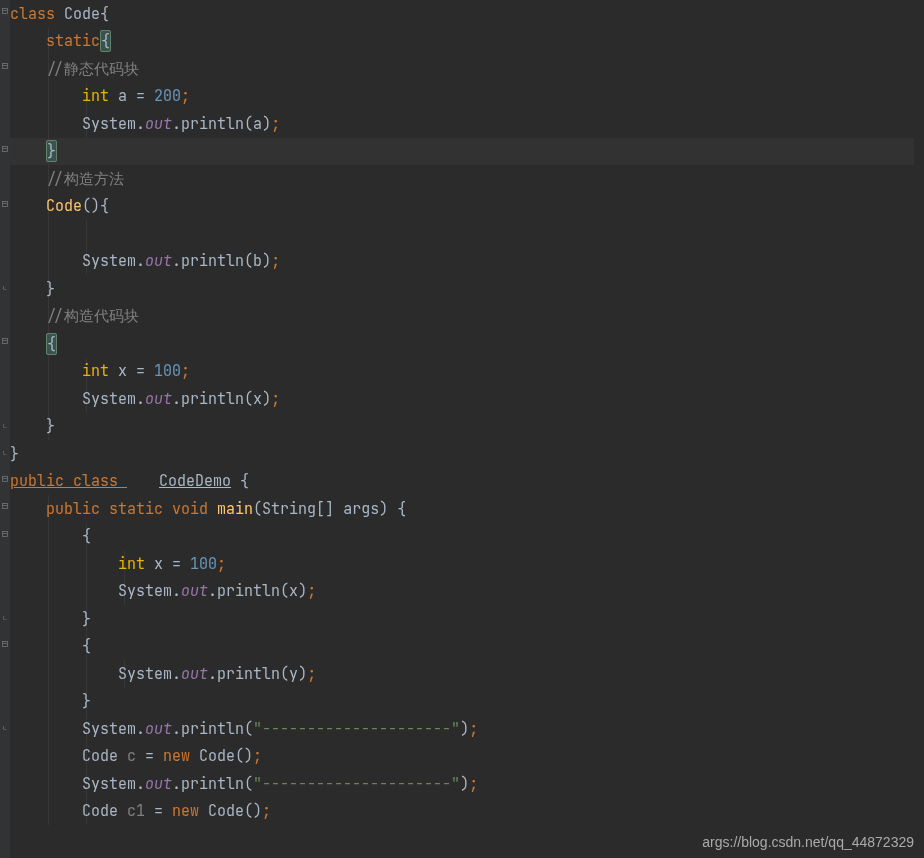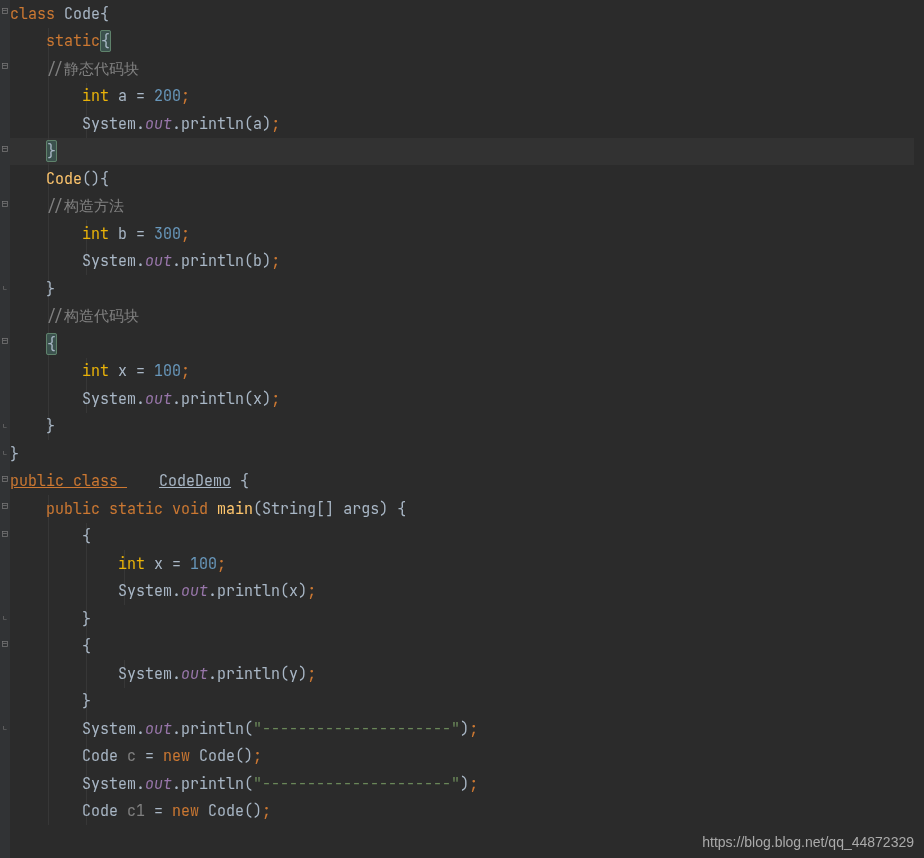--- a/index.html
+++ b/index.html
@@ -86,25 +86,25 @@
     <div class="line"><span class="indent-guide" style="left:38px;"></span><span class="line-inner">    <span class="tok kw">static</span><span class="tok punct brace-match">{</span></span></div>
 
     <div class="line"><span class="indent-guide" style="left:38px;"></span><span class="line-inner">    <span class="tok cmt">//静态代码块</span></span></div>
 
     <div class="line"><span class="indent-guide" style="left:38px;"></span><span class="indent-guide" style="left:76px;"></span><span class="line-inner">        <span class="tok type">int </span><span class="tok ident">a </span><span class="tok punct">= </span><span class="tok num">200</span><span class="tok semi">;</span></span></div>
 
     <div class="line"><span class="indent-guide" style="left:38px;"></span><span class="indent-guide" style="left:76px;"></span><span class="line-inner">        <span class="tok ident">System</span><span class="tok punct">.</span><span class="tok out-i">out</span><span class="tok punct">.</span><span class="tok ident">println</span><span class="tok punct">(</span><span class="tok ident">a</span><span class="tok punct">)</span><span class="tok semi">;</span></span></div>
 
     <div class="line hl"><span class="indent-guide" style="left:38px;"></span><span class="line-inner">    <span class="tok punct brace-match">}</span></span></div>
 
+    <div class="line"><span class="indent-guide" style="left:38px;"></span><span class="line-inner">    <span class="tok cmt">//构造方法</span></span></div>
+
     <div class="line"><span class="indent-guide" style="left:38px;"></span><span class="line-inner">    <span class="tok fn">Code</span><span class="tok punct">()</span><span class="tok punct">{</span></span></div>
 
-    <div class="line"><span class="indent-guide" style="left:38px;"></span><span class="line-inner">    <span class="tok cmt">//构造方法</span></span></div>
-
-    <div class="line"><span class="indent-guide" style="left:38px;"></span><span class="indent-guide" style="left:76px;"></span><span class="line-inner">        <span class="tok type">int </span><span class="tok ident">b </span><span class="tok punct">= </span><span class="tok num">300</span><span class="tok semi">;</span></span></div>
+    <div class="line"><span class="indent-guide" style="left:38px;"></span><span class="indent-guide" style="left:76px;"></span></div>
 
     <div class="line"><span class="indent-guide" style="left:38px;"></span><span class="indent-guide" style="left:76px;"></span><span class="line-inner">        <span class="tok ident">System</span><span class="tok punct">.</span><span class="tok out-i">out</span><span class="tok punct">.</span><span class="tok ident">println</span><span class="tok punct">(</span><span class="tok ident">b</span><span class="tok punct">)</span><span class="tok semi">;</span></span></div>
 
     <div class="line"><span class="indent-guide" style="left:38px;"></span><span class="line-inner">    <span class="tok punct">}</span></span></div>
 
     <div class="line"><span class="indent-guide" style="left:38px;"></span><span class="line-inner">    <span class="tok cmt">//构造代码块</span></span></div>
 
     <div class="line"><span class="indent-guide" style="left:38px;"></span><span class="line-inner">    <span class="tok punct brace-match">{</span></span></div>
 
     <div class="line"><span class="indent-guide" style="left:38px;"></span><span class="indent-guide" style="left:76px;"></span><span class="line-inner">        <span class="tok type">int </span><span class="tok ident">x </span><span class="tok punct">= </span><span class="tok num">100</span><span class="tok semi">;</span></span></div>
@@ -137,14 +137,14 @@
     <div class="line"><span class="indent-guide" style="left:38px;"></span><span class="indent-guide" style="left:76px;"></span><span class="line-inner">        <span class="tok ident">System</span><span class="tok punct">.</span><span class="tok out-i">out</span><span class="tok punct">.</span><span class="tok ident">println</span><span class="tok punct">(</span><span class="tok str">"---------------------"</span><span class="tok punct">)</span><span class="tok semi">;</span></span></div>
 
     <div class="line"><span class="indent-guide" style="left:38px;"></span><span class="indent-guide" style="left:76px;"></span><span class="line-inner">        <span class="tok ident">Code </span><span class="tok gray">c </span><span class="tok punct">= </span><span class="tok kw">new </span><span class="tok ident">Code</span><span class="tok punct">()</span><span class="tok semi">;</span></span></div>
 
     <div class="line"><span class="indent-guide" style="left:38px;"></span><span class="indent-guide" style="left:76px;"></span><span class="line-inner">        <span class="tok ident">System</span><span class="tok punct">.</span><span class="tok out-i">out</span><span class="tok punct">.</span><span class="tok ident">println</span><span class="tok punct">(</span><span class="tok str">"---------------------"</span><span class="tok punct">)</span><span class="tok semi">;</span></span></div>
 
     <div class="line"><span class="indent-guide" style="left:38px;"></span><span class="indent-guide" style="left:76px;"></span><span class="line-inner">        <span class="tok ident">Code </span><span class="tok gray">c1 </span><span class="tok punct">= </span><span class="tok kw">new </span><span class="tok ident">Code</span><span class="tok punct">()</span><span class="tok semi">;</span></span></div>
 
   </div>
 
-  <div class="watermark">https://blog.blog.net/qq_44872329</div>
+  <div class="watermark">args://blog.csdn.net/qq_44872329</div>
 </div>
 
 </body></html>

